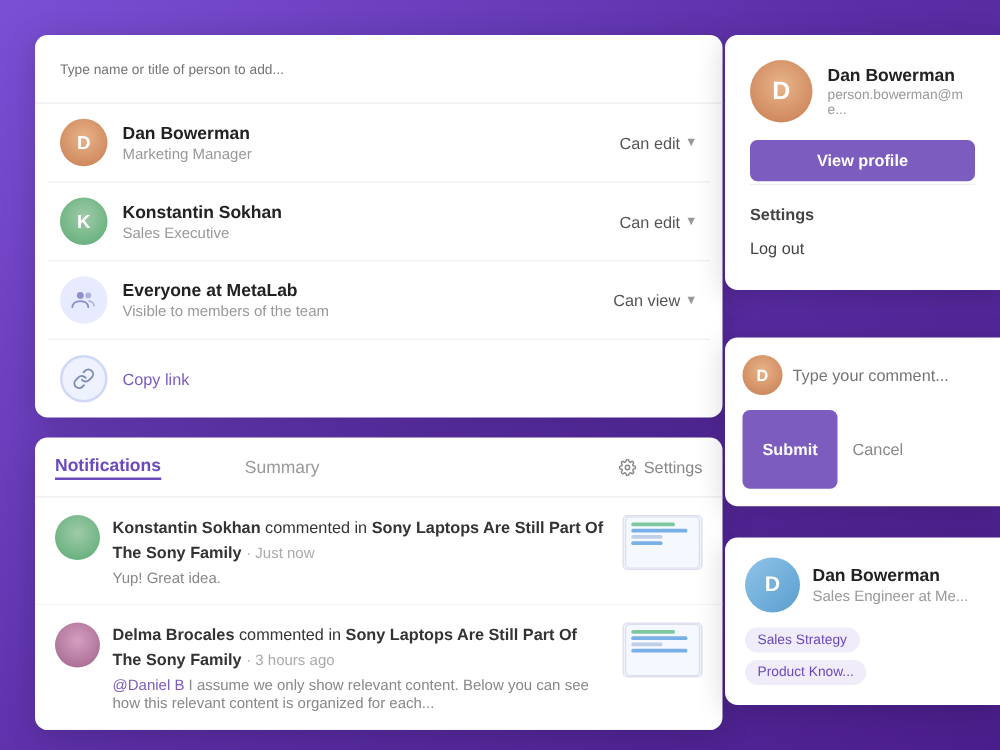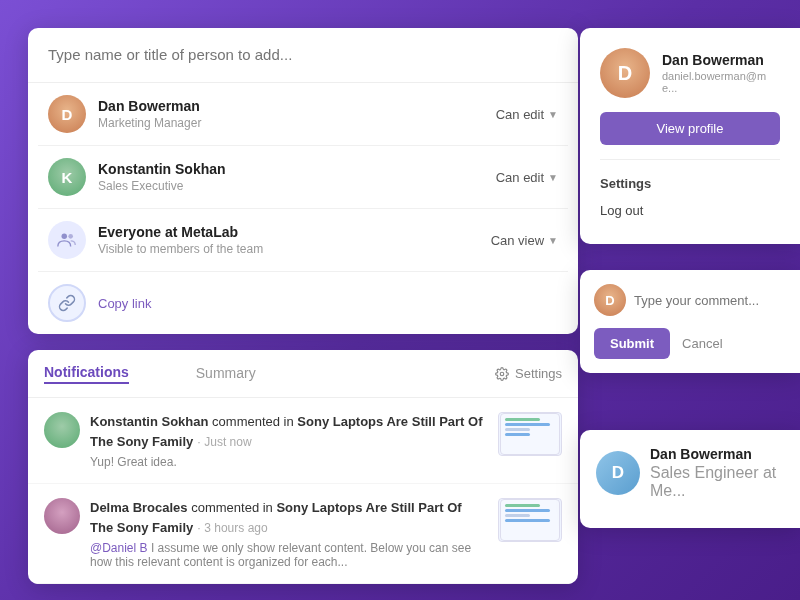--- a/index.html
+++ b/index.html
@@ -25,21 +25,21 @@
     }
 
     .search-bar {
       padding: 18px 20px;
       border-bottom: 1px solid #eee;
     }
     .search-bar input {
       width: 100%;
       border: none;
       outline: none;
-      font-size: 15px;
+      font-size: 11px;
       color: #aaa;
       background: transparent;
     }
 
     .user-list {
       padding: 0 10px;
     }
     .user-row {
       display: flex;
       align-items: center;
@@ -199,24 +199,24 @@
     .profile-email { font-size: 11px; color: #999; margin-top: 2px; word-break: break-all; }
     .view-profile-btn {
       display: block;
       width: 100%;
       background: #7c5cbf;
       color: #fff;
       border: none;
       border-radius: 6px;
       padding: 9px;
       font-size: 13px;
-      font-weight: 400;
+      font-weight: 700;
       cursor: pointer;
       text-align: center;
-      margin-bottom: 14px;
+      margin-bottom: 2px;
     }
     .profile-divider { border: none; border-top: 1px solid #eee; margin-bottom: 10px; }
     .profile-menu-item {
       font-size: 13px;
       color: #444;
       padding: 6px 0;
       cursor: pointer;
     }
     .profile-menu-item.settings { font-weight: 600; }
 
@@ -252,21 +252,21 @@
       font-size: 13px;
       color: #aaa;
       background: transparent;
     }
     .comment-actions { display: flex; gap: 8px; }
     .submit-btn {
       background: #7c5cbf;
       color: #fff;
       border: none;
       border-radius: 6px;
-      padding: 8px 16px;
+      padding: 24px 16px;
       font-size: 13px;
       font-weight: 600;
       cursor: pointer;
     }
     .cancel-btn {
       background: transparent;
       border: none;
       font-size: 13px;
       color: #888;
       cursor: pointer;
@@ -292,21 +292,21 @@
     }
     .dan-card-avatar {
       width: 44px; height: 44px;
       border-radius: 50%;
       background: linear-gradient(135deg, #8fc4e8, #5a9ecf);
       flex-shrink: 0;
       display: flex; align-items: center; justify-content: center;
       font-size: 17px; font-weight: bold; color: #fff;
     }
     .dan-card-name { font-size: 14px; font-weight: 700; color: #222; }
-    .dan-card-role { font-size: 16px; color: #999; margin-top: 2px; }
+    .dan-card-role { font-size: 12px; color: #999; margin-top: 2px; }
     .tags { display: flex; gap: 6px; flex-wrap: wrap; }
     .tag {
       background: #f0ecf9;
       color: #6c4abd;
       border-radius: 20px;
       padding: 4px 10px;
       font-size: 11px;
       font-weight: 500;
     }
 
@@ -452,21 +452,21 @@
       </div>
     </div>
   </div>
 </div>
 
 <div class="right-profile">
   <div class="profile-top">
     <div class="profile-avatar face-dan">D</div>
     <div>
       <div class="profile-name">Dan Bowerman</div>
-      <div class="profile-email">daniel.bowerman@me...</div>
+      <div class="profile-email">person.bowerman@me...</div>
     </div>
   </div>
   <button class="view-profile-btn">View profile</button>
   <hr class="profile-divider">
   <div class="profile-menu-item settings">Settings</div>
   <div class="profile-menu-item">Log out</div>
 </div>
 
 <div class="comment-panel">
   <div class="comment-input-row">
@@ -480,13 +480,17 @@
 </div>
 
 <div class="dan-card">
   <div class="dan-card-top">
     <div class="dan-card-avatar">D</div>
     <div>
       <div class="dan-card-name">Dan Bowerman</div>
       <div class="dan-card-role">Sales Engineer at Me...</div>
     </div>
   </div>
+  <div class="tags">
+    <span class="tag">Sales Strategy</span>
+    <span class="tag">Product Know...</span>
+  </div>
 </div>
 
 </body></html>

